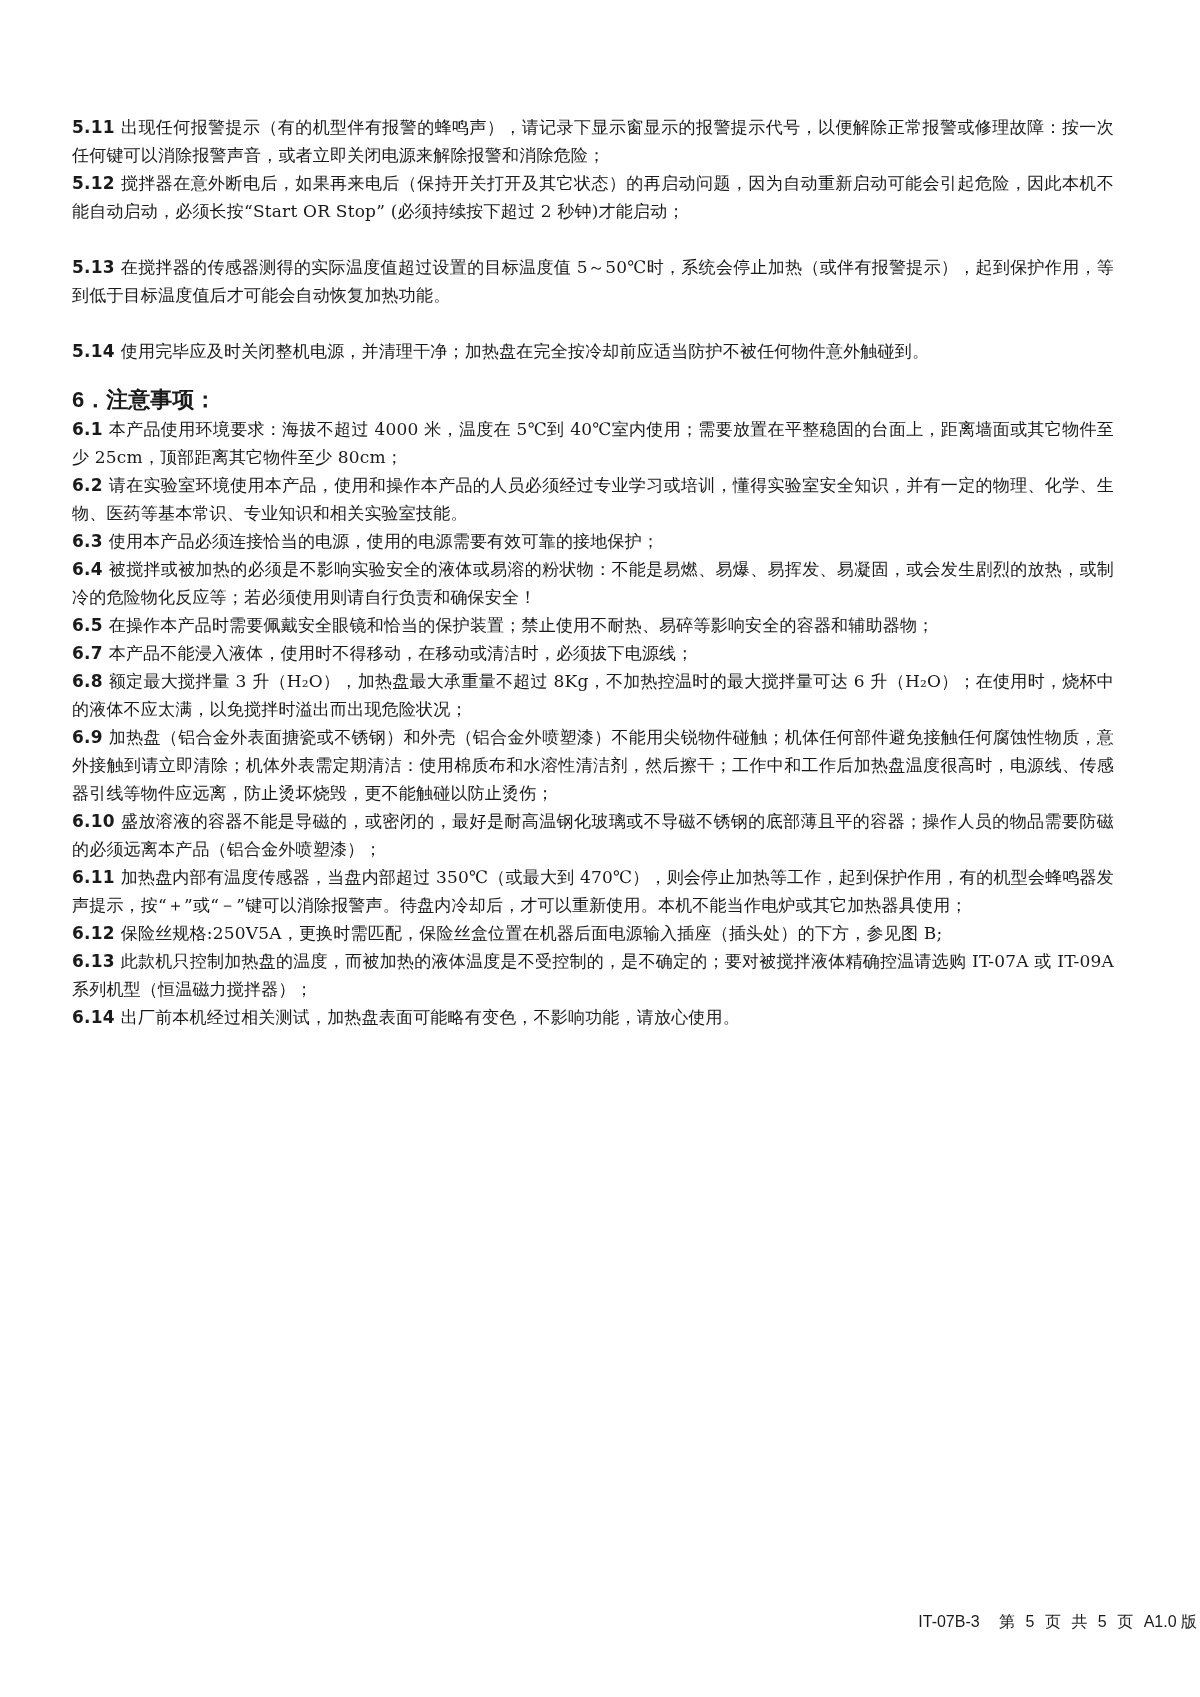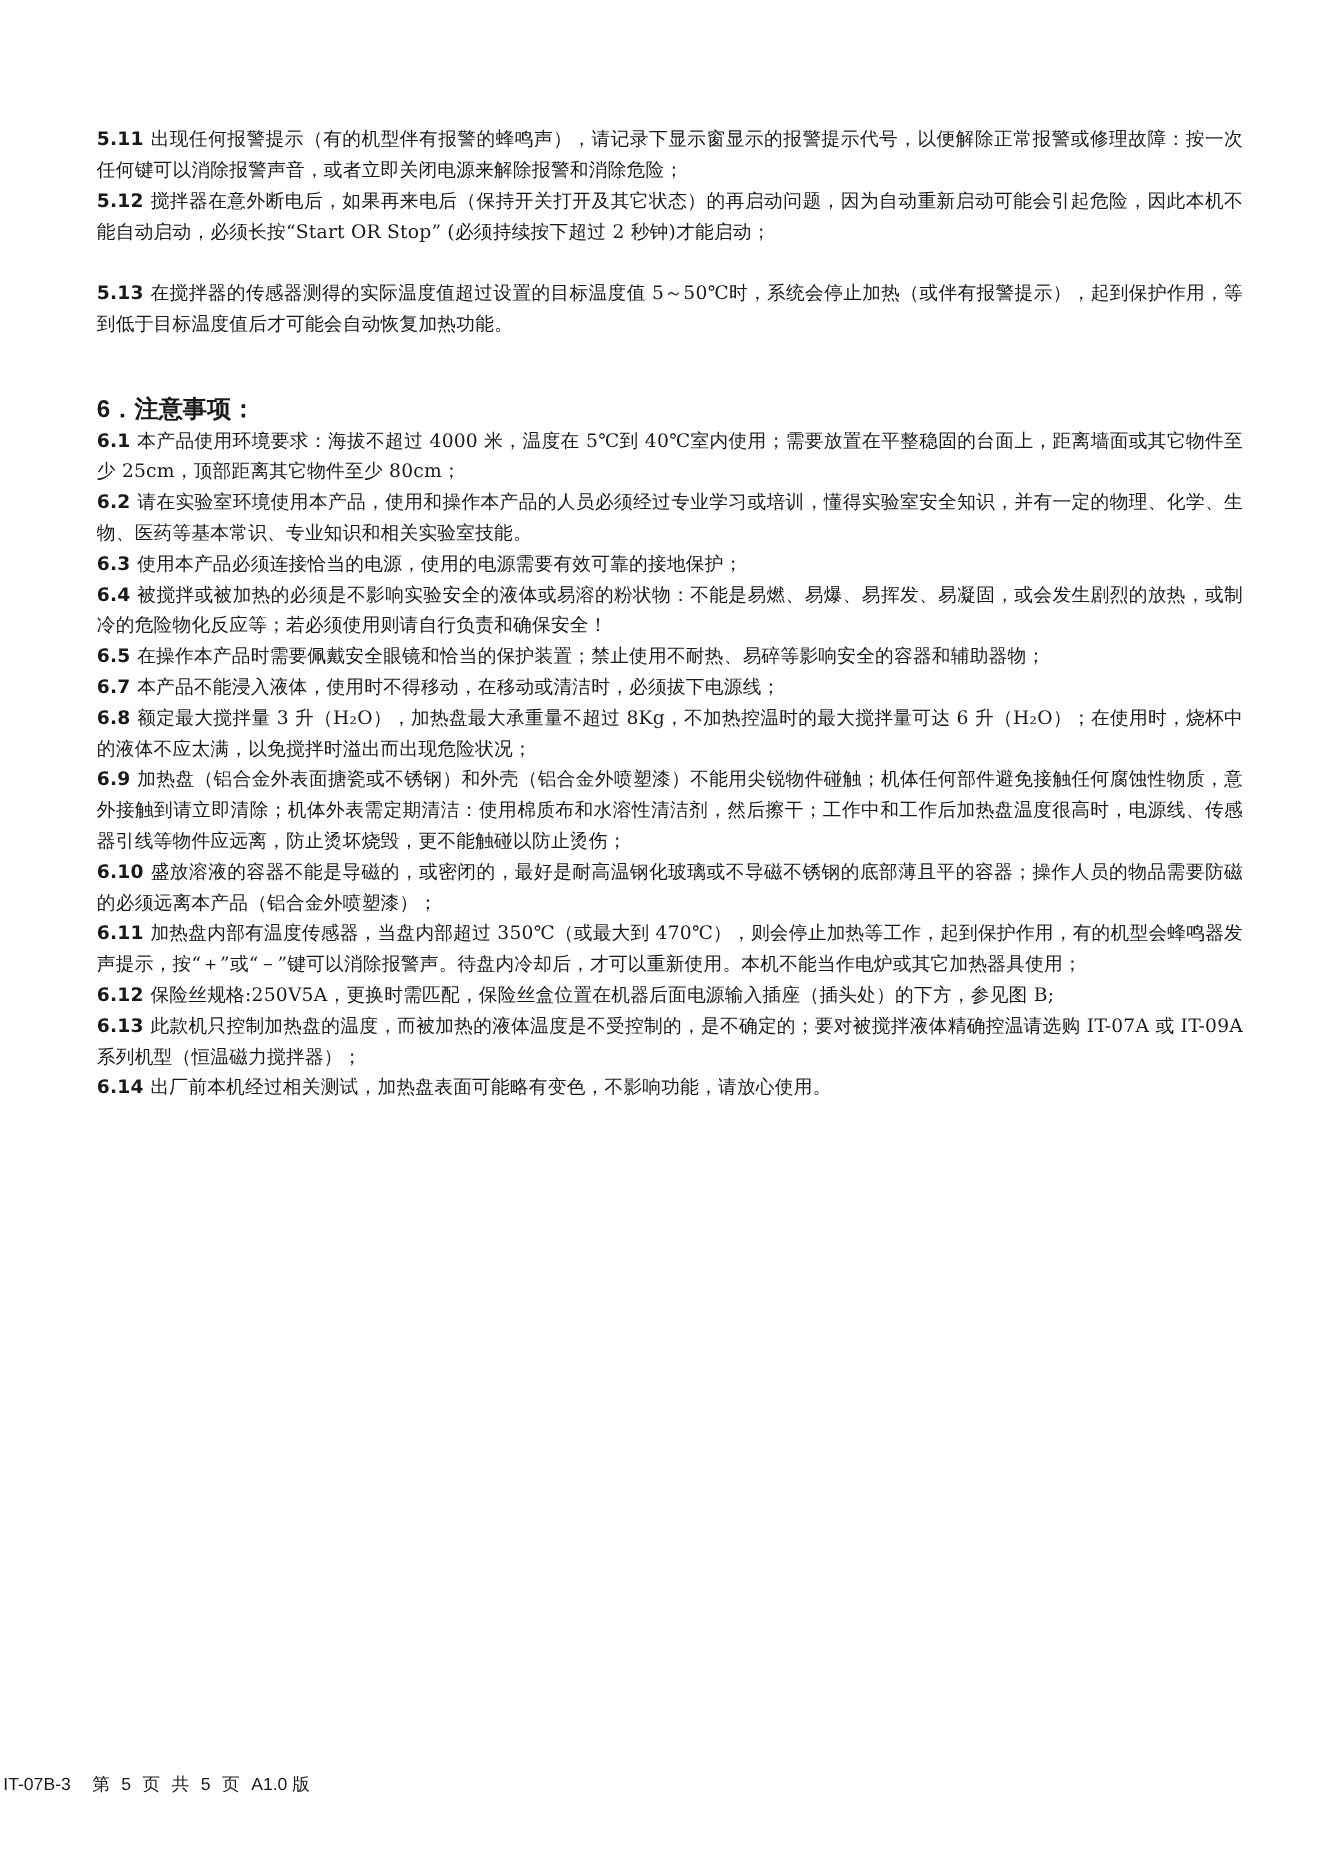--- a/index.html
+++ b/index.html
@@ -10,21 +10,21 @@
     body {
       width: 1200px;
       height: 1697px;
       position: relative;
       overflow: hidden;
       color: #1a1a1a;
       font-family: "DejaVu Serif", "Liberation Serif", serif;
     }
     .page {
       position: absolute;
-      left: 88px;
+      left: 72px;
       top: 113px;
       width: 1042px;
     }
     .para {
       font-size: 17px;
       line-height: 28px;
       margin: 0;
       text-align: justify;
       text-justify: inter-character;
       letter-spacing: 0.2px;
@@ -44,21 +44,21 @@
       line-height: 30px;
       font-weight: bold;
       margin: 0;
       font-family: Liberation Sans, sans-serif;
     }
     .footer {
       position: absolute;
       top: 1612px;
       left: 0;
       width: 1200px;
-      text-align: left;
+      text-align: right;
       font-family: "Liberation Sans", "DejaVu Sans", sans-serif;
       font-size: 16px;
       color: #1a1a1a;
     }
     .footer span { margin: 0 3px; }
   </style>
 </head>
 <body>
 
 <div class="page">
@@ -72,20 +72,23 @@
   </p>
 
   <div class="gap"></div>
 
   <p class="para">
     <span class="num">5.13</span><span>在搅拌器的传感器测得的实际温度值超过设置的目标温度值 5～50℃时，系统会停止加热（或伴有报警提示），起到保护作用，等到低于目标温度值后才可能会自动恢复加热功能。</span>
   </p>
 
   <div class="gap"></div>
 
+  <p class="para">
+    <span class="num">5.14</span><span>使用完毕应及时关闭整机电源，并清理干净；加热盘在完全按冷却前应适当防护不被任何物件意外触碰到。</span>
+  </p>
 
   <div class="gap-sm"></div>
 
   <h2 class="section-heading">6．注意事项：</h2>
 
   <p class="para">
     <span class="num">6.1</span><span>本产品使用环境要求：海拔不超过 4000 米，温度在 5℃到 40℃室内使用；需要放置在平整稳固的台面上，距离墙面或其它物件至少 25cm，顶部距离其它物件至少 80cm；</span>
   </p>
   <p class="para">
     <span class="num">6.2</span><span>请在实验室环境使用本产品，使用和操作本产品的人员必须经过专业学习或培训，懂得实验室安全知识，并有一定的物理、化学、生物、医药等基本常识、专业知识和相关实验室技能。</span>

